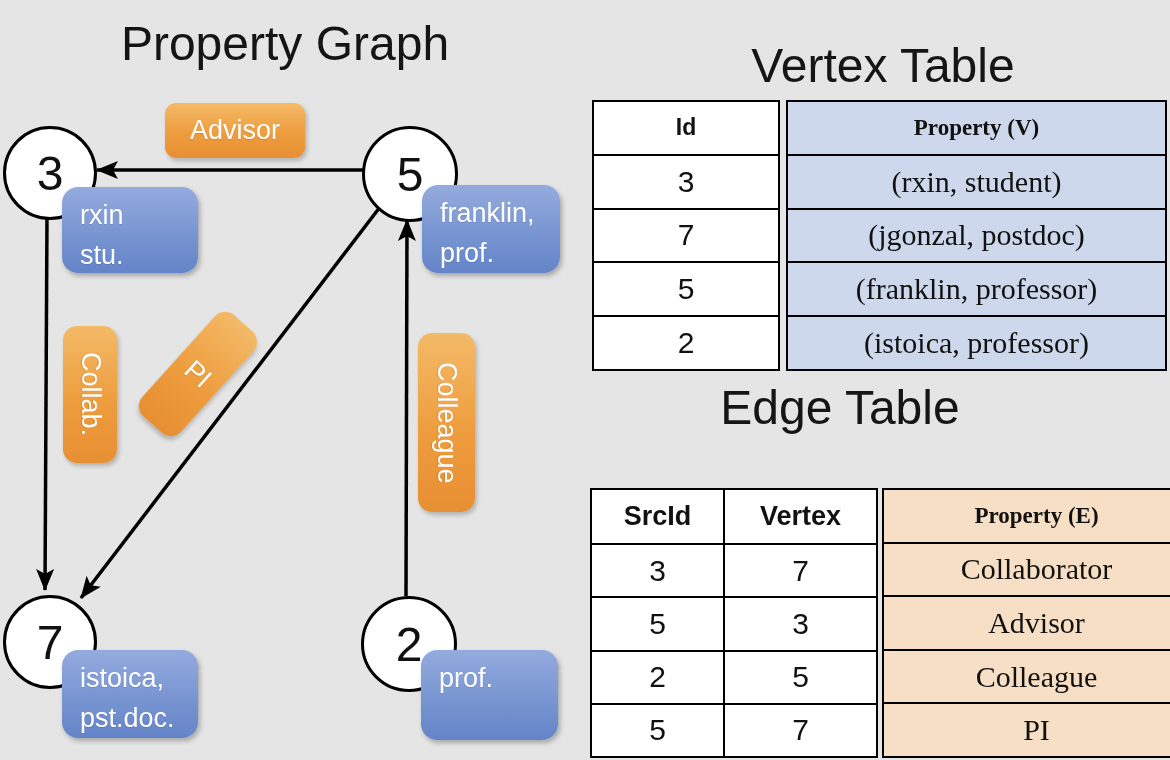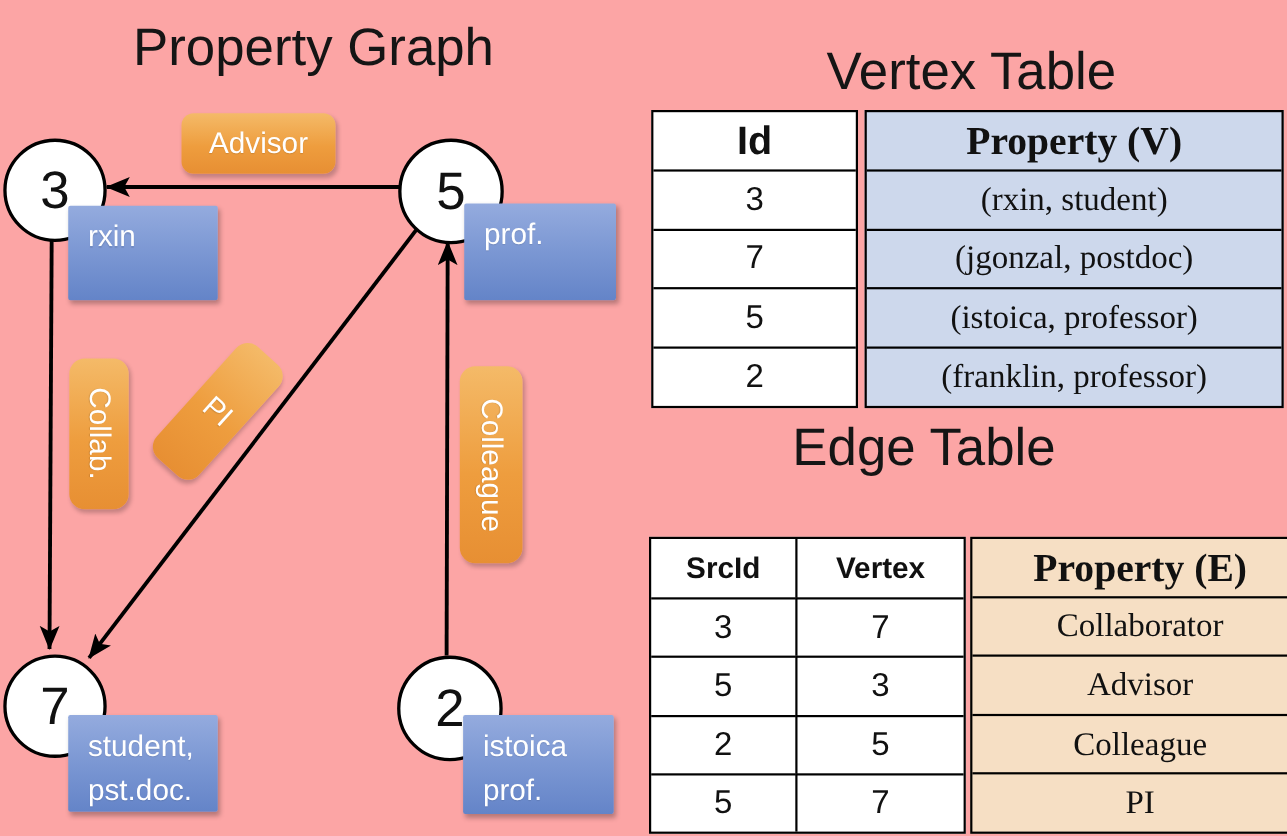--- a/index.html
+++ b/index.html
@@ -1,17 +1,17 @@
 <!DOCTYPE html>
 <html><head>
 <meta charset="utf-8">
 <style>
   html,body{margin:0;padding:0;background:#ffffff;}
   .canvas{
-    position:relative;width:1170px;height:760px;background:#fca5a5;overflow:hidden;
+    position:relative;width:1170px;height:760px;background:#e5e5e5;overflow:hidden;
     font-family:"Liberation Sans",sans-serif;color:#111;
   }
   
   .title{position:absolute;font-weight:300;font-size:48px;letter-spacing:0px;color:#151515;text-align:center;white-space:nowrap;}
   .title-graph{left:20px;top:16px;width:530px;}
   .title-vertex{left:598px;top:16px;width:570px;margin-top:22px;}
   .title-edge{left:580px;top:380px;width:520px;}
   
   svg.edges{position:absolute;left:0;top:0;z-index:1;}
   svg.edges path.e{stroke:#000;stroke-width:3.5px;fill:none;}
@@ -31,39 +31,39 @@
   }
   .elabel.vert{writing-mode:vertical-rl;border-radius:14px;}
   .lbl-advisor{left:165px;top:103px;width:140px;height:55px;}
   .lbl-collab{left:63px;top:326px;width:54px;height:137px;}
   .lbl-colleague{left:418px;top:333px;width:57px;height:179px;}
   .lbl-pi{left:172px;top:306px;width:52px;height:136px;transform:rotate(42deg);border-radius:14px;}
   
   .vbox{
     position:absolute;z-index:4;
     background:linear-gradient(180deg,#94abde 0%,#7b97d3 50%,#6484c8 100%);
-    border-radius:2px;box-shadow:2px 3px 5px rgba(0,0,0,0.28);
+    border-radius:16px;box-shadow:2px 3px 5px rgba(0,0,0,0.28);
     color:#fff;font-size:27px;line-height:40px;padding:8px 8px 0 18px;box-sizing:border-box;
     text-shadow:0 1px 1px rgba(0,0,0,0.10);
   }
   .vbox-rxin{left:62px;top:187px;width:136px;height:86px;}
   .vbox-franklin{left:422px;top:185px;width:138px;height:88px;}
   .vbox-jgonzal{left:62px;top:650px;width:136px;height:88px;}
   .vbox-istoica{left:421px;top:650px;width:137px;height:90px;}
   
   .tblcol{
     position:absolute;border:2.5px solid #000;display:flex;flex-direction:column;
     box-sizing:border-box;background:#fff;z-index:2;
   }
   .tblcol .cell{
     flex:1;display:flex;align-items:center;justify-content:center;
     font-size:30px;font-weight:300;border-top:2.5px solid #000;color:#111;
   }
   .tblcol .cell:first-child{border-top:none;}
-  .tblcol .cell.head{font-weight:bold;font-size:36px;}
+  .tblcol .cell.head{font-weight:bold;font-size:23px;}
   .fill-blue{background:#cdd8ec;font-family:Liberation Serif, serif;}
   .fill-peach{background:#f6dfc4;}
   .vt-id{left:592px;top:100px;width:188px;height:271px;}
   .vt-prop{left:786px;top:100px;width:381px;height:271px;}
   .et-ids{
     position:absolute;left:590px;top:488px;width:288px;height:270px;
     border:2.5px solid #000;box-sizing:border-box;display:grid;
     grid-template-columns:131px 1fr;grid-template-rows:repeat(5,1fr);background:#fff;z-index:2;
   }
   .et-ids .cell{
@@ -109,47 +109,48 @@
     <span>2</span>
   </div>
 
   <div class="elabel lbl-advisor">Advisor</div>
   <div class="elabel vert lbl-collab">Collab.</div>
   <div class="elabel lbl-pi">PI</div>
   <div class="elabel vert lbl-colleague">Colleague</div>
 
   <div class="vbox vbox-rxin">
     <div>rxin</div>
+    <div>stu.</div>
   </div>
   <div class="vbox vbox-franklin">
+    <div>franklin,</div>
     <div>prof.</div>
   </div>
   <div class="vbox vbox-jgonzal">
-    <div>student,</div>
+    <div>istoica,</div>
     <div>pst.doc.</div>
   </div>
   <div class="vbox vbox-istoica">
-    <div>istoica</div>
     <div>prof.</div>
   </div>
 
   <div class="tblcol vt-id">
     <div class="cell head">Id</div>
     <div class="cell">3</div>
     <div class="cell">7</div>
     <div class="cell">5</div>
     <div class="cell">2</div>
   </div>
 
   <div class="tblcol vt-prop fill-blue">
     <div class="cell head">Property (V)</div>
     <div class="cell">(rxin, student)</div>
     <div class="cell">(jgonzal, postdoc)</div>
+    <div class="cell">(franklin, professor)</div>
     <div class="cell">(istoica, professor)</div>
-    <div class="cell">(franklin, professor)</div>
   </div>
 
   <div class="et-ids">
     <div class="cell head">SrcId</div>
     <div class="cell head">Vertex</div>
     <div class="cell">3</div>
     <div class="cell">7</div>
     <div class="cell">5</div>
     <div class="cell">3</div>
     <div class="cell">2</div>

